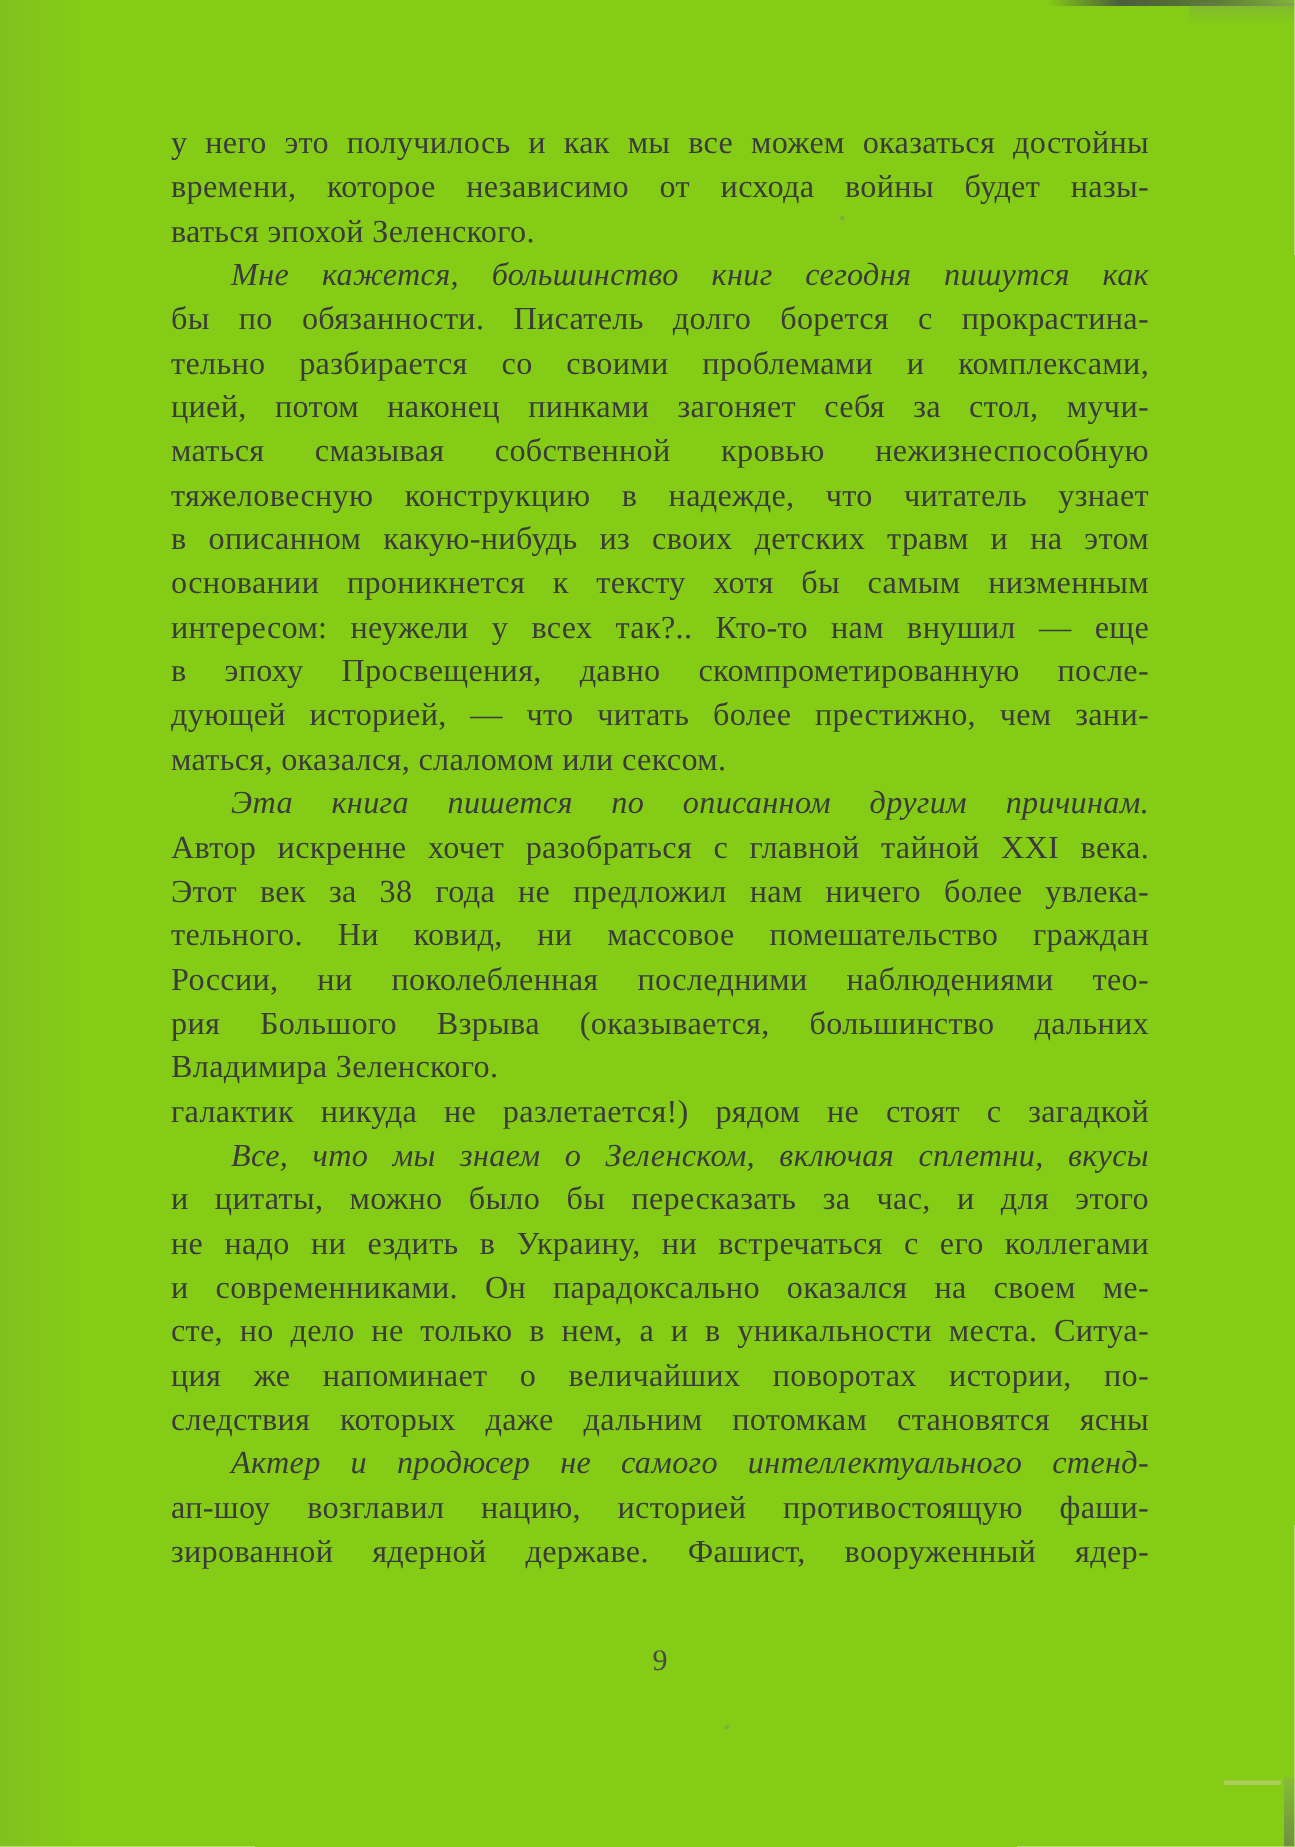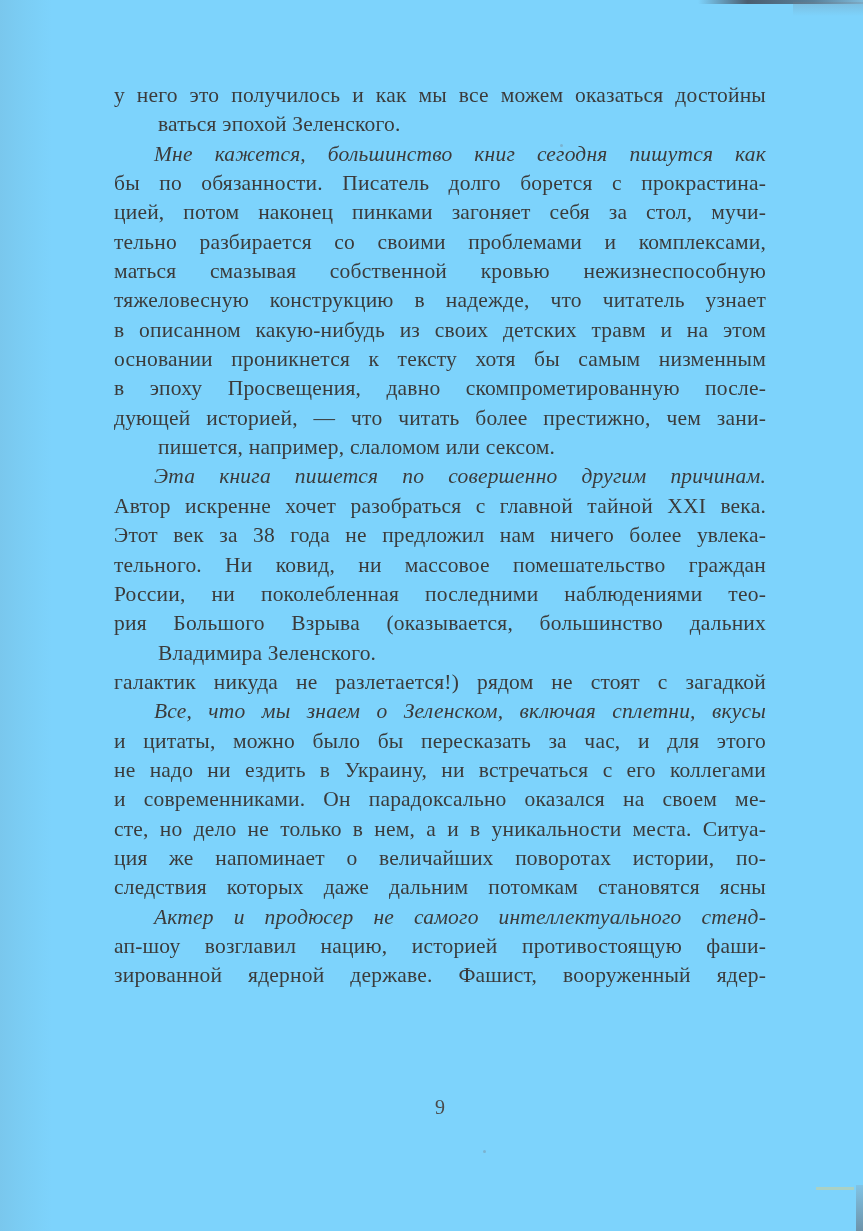--- a/index.html
+++ b/index.html
@@ -7,21 +7,21 @@
     padding: 0;
     width: 863px;
     height: 1231px;
     overflow: hidden;
     font-family: "Liberation Serif", "DejaVu Serif", serif;
   }
   .page {
     position: relative;
     width: 863px;
     height: 1231px;
-    background: #7dd3fc;
+    background: #84cc16;
   }
   
   .shadow-left {
     position: absolute;
     left: 0; top: 0;
     width: 52px; height: 1231px;
     background: linear-gradient(to right, rgba(90,95,105,0.10), rgba(90,95,105,0.045) 55%, rgba(90,95,105,0) 100%);
     pointer-events: none;
   }
   
@@ -75,21 +75,20 @@
   .line {
     line-height: 29.35px;
     text-align: justify;
     text-align-last: justify;
     white-space: normal;
   }
   .line.indent { text-indent: 40px; font-style: italic; }
   .line.last {
     text-align: left;
     text-align-last: left;
-    margin-left: 44px;
   }
   .page-number {
     position: absolute;
     left: 114px;
     top: 1096px;
     width: 652px;
     text-align: center;
     font-size: 20px;
     color: #4a4a4a;
   }
@@ -101,33 +100,35 @@
   <div class="shadow-left"></div>
   <div class="edge-top"></div>
   <div class="edge-top-smudge"></div>
   <div class="edge-right-bottom"></div>
   <div class="edge-tick"></div>
   <div class="speck s1"></div>
   <div class="speck s2"></div>
 
   <div class="text-block" id="text-block" style="color: rgb(59, 59, 59);">
       <div class="line">у него это получилось и как мы все можем оказаться достойны</div>
+      <div class="line">времени, которое независимо от исхода войны будет назы-</div>
       <div class="line last">ваться эпохой Зеленского.</div>
       <div class="line indent">Мне кажется, большинство книг сегодня пишутся как</div>
       <div class="line">бы по обязанности. Писатель долго борется с прокрастина-</div>
+      <div class="line">тельно разбирается со своими проблемами и комплексами,</div>
       <div class="line">цией, потом наконец пинками загоняет себя за стол, мучи-</div>
-      <div class="line">тельно разбирается со своими проблемами и комплексами,</div>
       <div class="line">маться смазывая собственной кровью нежизнеспособную</div>
       <div class="line">тяжеловесную конструкцию в надежде, что читатель узнает</div>
       <div class="line">в описанном какую-нибудь из своих детских травм и на этом</div>
       <div class="line">основании проникнется к тексту хотя бы самым низменным</div>
+      <div class="line">интересом: неужели у всех так?.. Кто-то нам внушил — еще</div>
       <div class="line">в эпоху Просвещения, давно скомпрометированную после-</div>
       <div class="line">дующей историей, — что читать более престижно, чем зани-</div>
-      <div class="line last">пишется, например, слаломом или сексом.</div>
-      <div class="line indent">Эта книга пишется по совершенно другим причинам.</div>
+      <div class="line last">маться, оказался, слаломом или сексом.</div>
+      <div class="line indent">Эта книга пишется по описанном другим причинам.</div>
       <div class="line">Автор искренне хочет разобраться с главной тайной XXI века.</div>
       <div class="line">Этот век за 38 года не предложил нам ничего более увлека-</div>
       <div class="line">тельного. Ни ковид, ни массовое помешательство граждан</div>
       <div class="line">России, ни поколебленная последними наблюдениями тео-</div>
       <div class="line">рия Большого Взрыва (оказывается, большинство дальних</div>
       <div class="line last">Владимира Зеленского.</div>
       <div class="line">галактик никуда не разлетается!) рядом не стоят с загадкой</div>
       <div class="line indent">Все, что мы знаем о Зеленском, включая сплетни, вкусы</div>
       <div class="line">и цитаты, можно было бы пересказать за час, и для этого</div>
       <div class="line">не надо ни ездить в Украину, ни встречаться с его коллегами</div>

